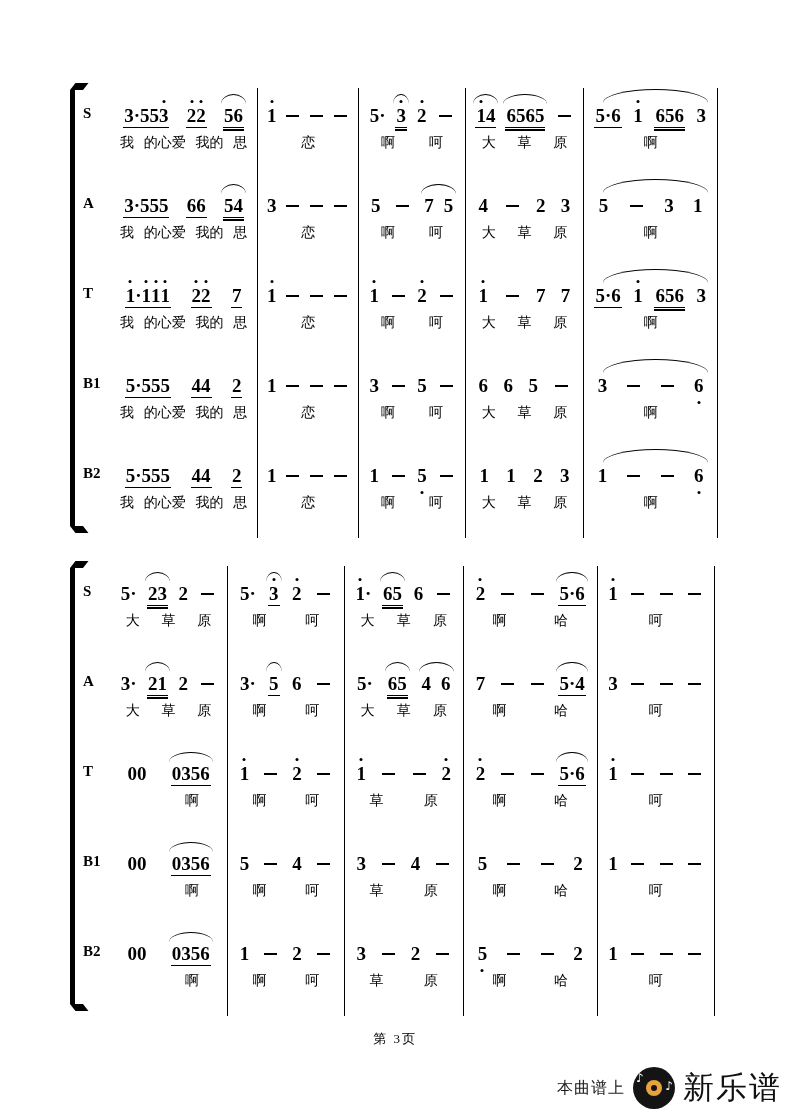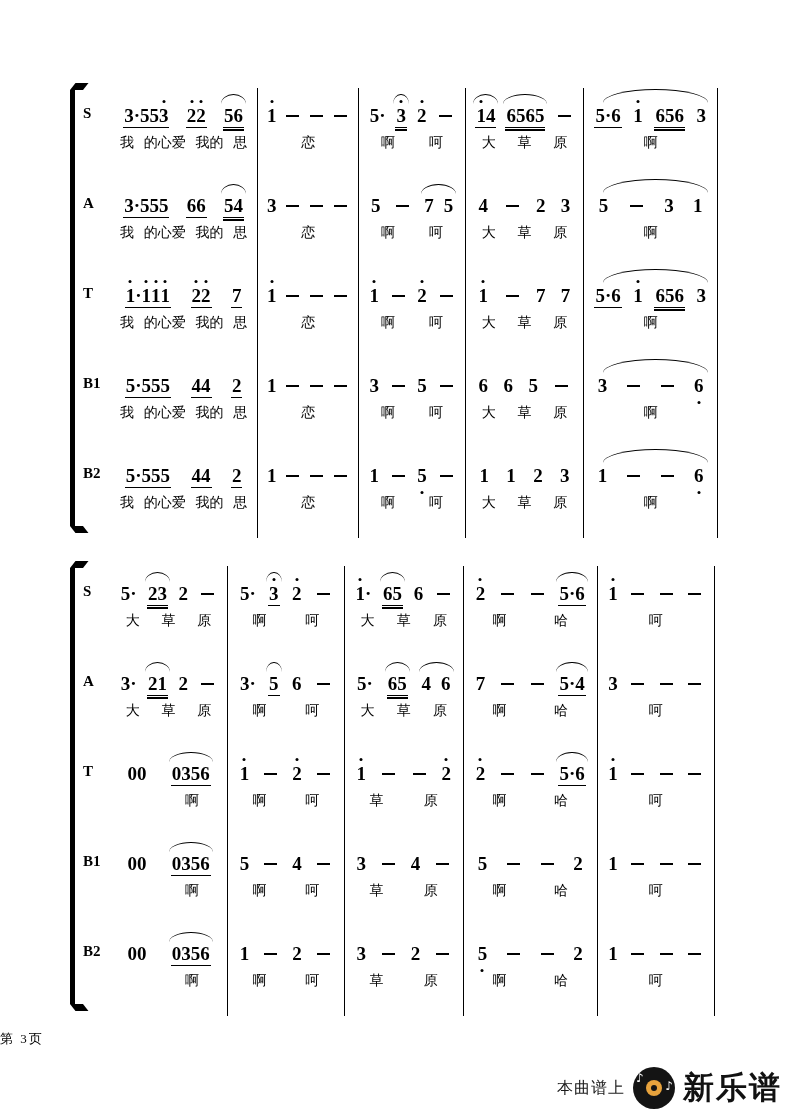--- a/index.html
+++ b/index.html
@@ -29,32 +29,32 @@
   .ch{position:relative;display:inline-block;height:20px;}
   .da{position:absolute;left:50%;top:-6px;transform:translateX(-50%);width:3px;height:3px;
       border-radius:50%;background:#000;}
   .db{position:absolute;left:50%;bottom:-8px;transform:translateX(-50%);width:3px;height:3px;
       border-radius:50%;background:#000;}
   .dashline{display:inline-block;width:13px;height:2.4px;background:#000;margin:0 2px;}
   .spc{display:inline-block;width:10px;}
   .warc{position:absolute;top:1px;left:14%;right:7%;height:13px;
         border-top:1.7px solid #000;border-radius:50% 50% 0 0/100% 100% 0 0;}
   .syl{white-space:nowrap;}
-  .pagenum{position:absolute;top:1030px;left:0;right:0;text-align:left;
+  .pagenum{position:absolute;top:1030px;left:0;right:0;text-align:center;
            font-size:13px;color:#000;letter-spacing:2px;}
   .footer{position:absolute;right:8px;bottom:10px;display:flex;align-items:center;gap:8px;}
   .f-prefix{font-size:16px;color:#1a1a1a;font-weight:normal;letter-spacing:1px;}
   .vinyl{position:relative;width:42px;height:42px;border-radius:50%;background:#141414;flex:0 0 42px;}
   .vinyl .ring{position:absolute;inset:13px;border-radius:50%;background:#E8A33D;}
   .vinyl .hole{position:absolute;inset:18px;border-radius:50%;background:#141414;}
   .vinyl .n1,.vinyl .n2{position:absolute;color:#fff;font-size:12px;font-weight:bold;
                         font-family:"DejaVu Sans",sans-serif;}
   .vinyl .n1{left:3px;top:4px;}
   .vinyl .n2{right:2px;top:12px;}
-  .f-brand{font-size:31px;font-weight:700;color:#111;letter-spacing:2px;
+  .f-brand{font-size:31px;font-weight:400;color:#111;letter-spacing:2px;
            font-family:"Liberation Sans",sans-serif;}
 </style>
 </head>
 <body>
 
 <div class="sheet">
 
   <div>
       <div class="system sys1">
         <div class="bracket"></div>

